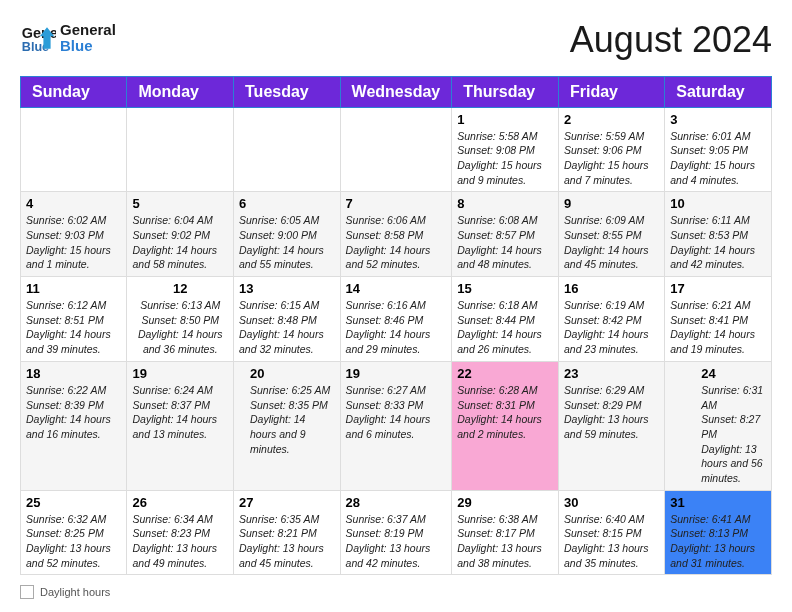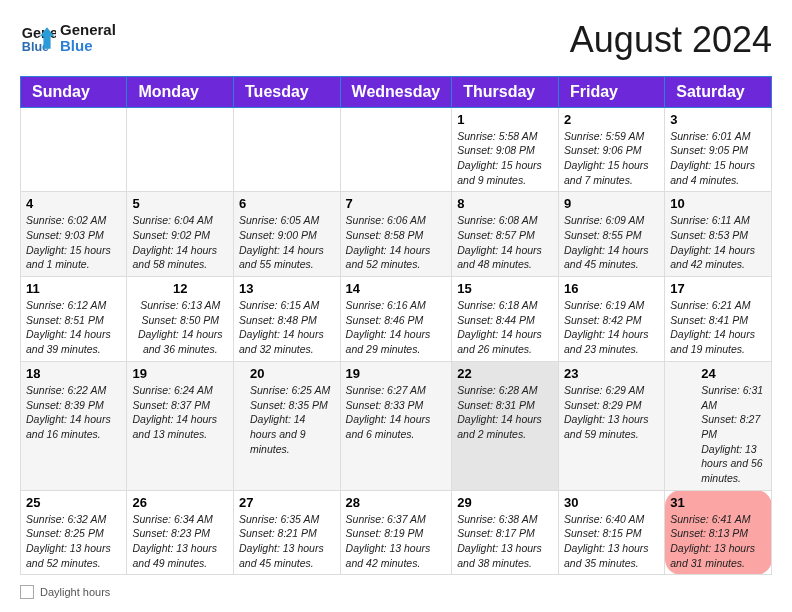--- a/index.html
+++ b/index.html
@@ -219,21 +219,21 @@
           <div class="day-info">Sunrise: 6:24 AM<br>Sunset: 8:37 PM<br>Daylight: 14 hours and 13 minutes.</div>
         </td>
         <td style="background: rgb(245, 245, 245); padding-left: 16px;">
           <span class="day-number">20</span>
           <div class="day-info">Sunrise: 6:25 AM<br>Sunset: 8:35 PM<br>Daylight: 14 hours and 9 minutes.</div>
         </td>
         <td style="background: rgb(245, 245, 245);">
           <span class="day-number">19</span>
           <div class="day-info">Sunrise: 6:27 AM<br>Sunset: 8:33 PM<br>Daylight: 14 hours and 6 minutes.</div>
         </td>
-        <td style="background: #e5e5e5;">
+        <td style="background: #f9a8d4;">
           <span class="day-number">22</span>
           <div class="day-info">Sunrise: 6:28 AM<br>Sunset: 8:31 PM<br>Daylight: 14 hours and 2 minutes.</div>
         </td>
         <td style="background: rgb(245, 245, 245);">
           <span class="day-number">23</span>
           <div class="day-info">Sunrise: 6:29 AM<br>Sunset: 8:29 PM<br>Daylight: 13 hours and 59 minutes.</div>
         </td>
         <td style="background: rgb(245, 245, 245); padding-left: 36px;">
           <span class="day-number">24</span>
           <div class="day-info">Sunrise: 6:31 AM<br>Sunset: 8:27 PM<br>Daylight: 13 hours and 56 minutes.</div>
@@ -257,21 +257,21 @@
           <div class="day-info">Sunrise: 6:37 AM<br>Sunset: 8:19 PM<br>Daylight: 13 hours and 42 minutes.</div>
         </td>
         <td style="background: rgb(255, 255, 255);">
           <span class="day-number">29</span>
           <div class="day-info">Sunrise: 6:38 AM<br>Sunset: 8:17 PM<br>Daylight: 13 hours and 38 minutes.</div>
         </td>
         <td style="background: rgb(255, 255, 255);">
           <span class="day-number">30</span>
           <div class="day-info">Sunrise: 6:40 AM<br>Sunset: 8:15 PM<br>Daylight: 13 hours and 35 minutes.</div>
         </td>
-        <td style="background: #fca5a5; border-radius: 16px;">
+        <td style="background: #3b82f6;">
           <span class="day-number">31</span>
           <div class="day-info">Sunrise: 6:41 AM<br>Sunset: 8:13 PM<br>Daylight: 13 hours and 31 minutes.</div>
         </td>
       </tr>
     </tbody>
 </table>
 
 <div class="footer">
   <div class="footer-box"></div>
   <span>Daylight hours</span>

